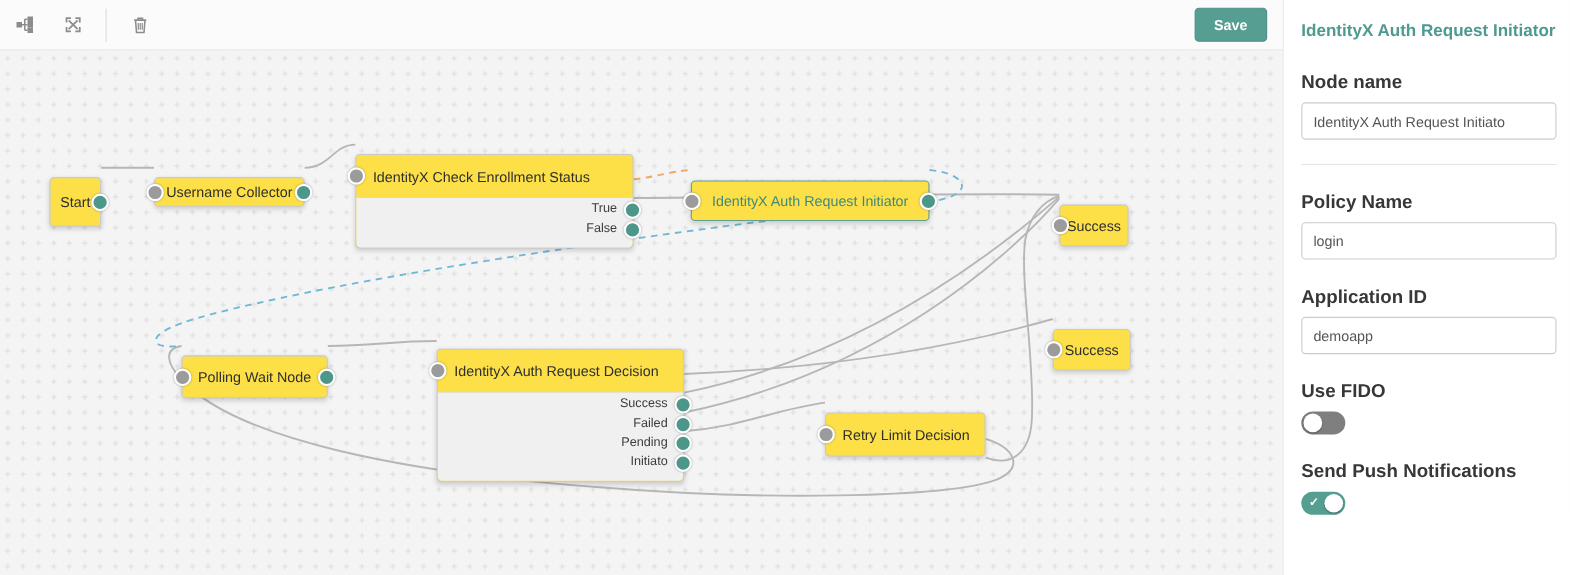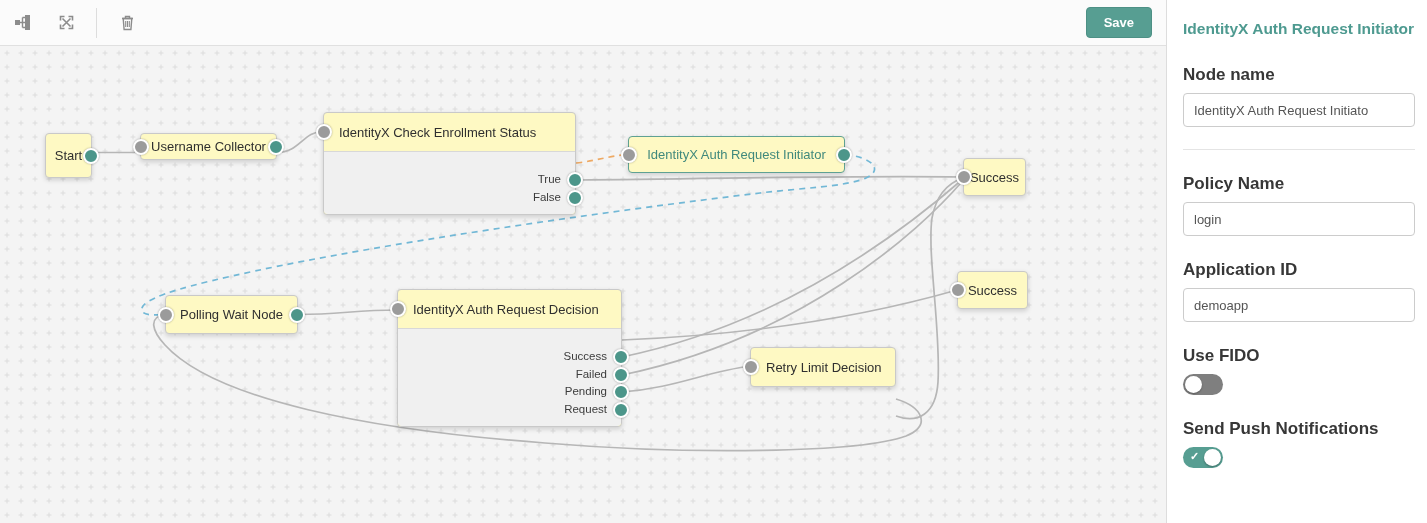--- a/index.html
+++ b/index.html
@@ -10,26 +10,26 @@
   .toolbar{height:46px;background:#fbfbfb;border-bottom:1px solid #e0e0e0;display:flex;align-items:center;box-sizing:border-box;}
   .tb-btn{width:36px;height:36px;border:none;background:transparent;display:flex;align-items:center;justify-content:center;cursor:pointer;padding:0;margin:0 4px;}
   .tb-btn svg{display:block;}
   .tb-sep{width:1px;height:30px;background:#ddd;margin:0 8px;}
   .spacer{flex:1;}
   .save-btn{background:#579e92;color:#fff;border:1px solid #4d9085;border-radius:4px;font-size:13px;font-weight:bold;
     padding:7px 17px;margin-right:14px;cursor:pointer;font-family:"Liberation Sans",sans-serif;}
   
   .canvas{position:relative;flex:1;background:#f4f4f4;overflow:hidden;}
   .wires{position:absolute;left:0;top:0;}
-  .node{position:absolute;background:#fef9c3;border:1px solid #c9c9c9;border-radius:4px;
-    box-shadow:0 2px 5px rgba(0,0,0,.16);box-sizing:border-box;font-size:13px;color:#2f2f2f;cursor:move;}
+  .node{position:absolute;background:#fde047;border:1px solid #c9c9c9;border-radius:4px;
+    box-shadow:0 2px 5px rgba(0,0,0,.16);box-sizing:border-box;font-size:13px;color:#2f2f2f;cursor:move;margin-top:28px;}
   .node.single{display:flex;align-items:center;justify-content:center;}
   .node.selected{border:1px solid #5fa193;color:#40897c;}
   .node-header{height:38px;display:flex;align-items:center;padding-left:15px;position:relative;box-sizing:border-box;}
-  .node-body{background:#f0f0f0;border-top:1px solid #d8d8d8;border-radius:0 0 4px 4px;padding:19px 0 8px 0;}
+  .node-body{background:#f0f0f0;border-top:1px solid #d8d8d8;border-radius:0 0 4px 4px;padding:2px 0 8px 0;}
   .outcome{position:relative;height:17.5px;line-height:17.5px;text-align:right;padding-right:14px;font-size:11.5px;color:#3c3c3c;}
   .port{position:absolute;width:12px;height:12px;border-radius:50%;border:2px solid #fff;
     box-shadow:0 0 2px rgba(0,0,0,.35);cursor:crosshair;}
   .port.in{background:#9b9b9b;left:-8px;top:calc(50% - 8px);}
   .port.out{background:#4c968a;right:-8px;top:calc(50% - 8px);}
   .outcome .port{right:-8px;top:1px;}
   
   .panel{width:260px;background:#fff;padding:0 12px 0 16px;box-sizing:border-box;}
   .panel-title{color:#4e9a90;font-size:15.5px;font-weight:bold;margin:20px 0 0 0;}
   .field-label{font-size:17px;font-weight:bold;color:#373737;margin:24px 0 8px 0;}
@@ -149,21 +149,21 @@
 
       <div class="node multi" style="left:397px;top:243px;width:225px;">
         <div class="node-header">
           <span class="port in"></span>
           <span>IdentityX Auth Request Decision</span>
         </div>
         <div class="node-body">
           <div class="outcome"><span>Success</span><span class="port out"></span></div>
           <div class="outcome"><span>Failed</span><span class="port out"></span></div>
           <div class="outcome"><span>Pending</span><span class="port out"></span></div>
-          <div class="outcome"><span>Request</span><span class="port out"></span></div>
+          <div class="outcome"><span>Initiato</span><span class="port out"></span></div>
         </div>
       </div>
 
       <div class="node multi" style="left:750px;top:301px;width:146px;">
         <div class="node-header">
           <span class="port in"></span>
           <span>Retry Limit Decision</span>
         </div>
       </div>
     </div>

